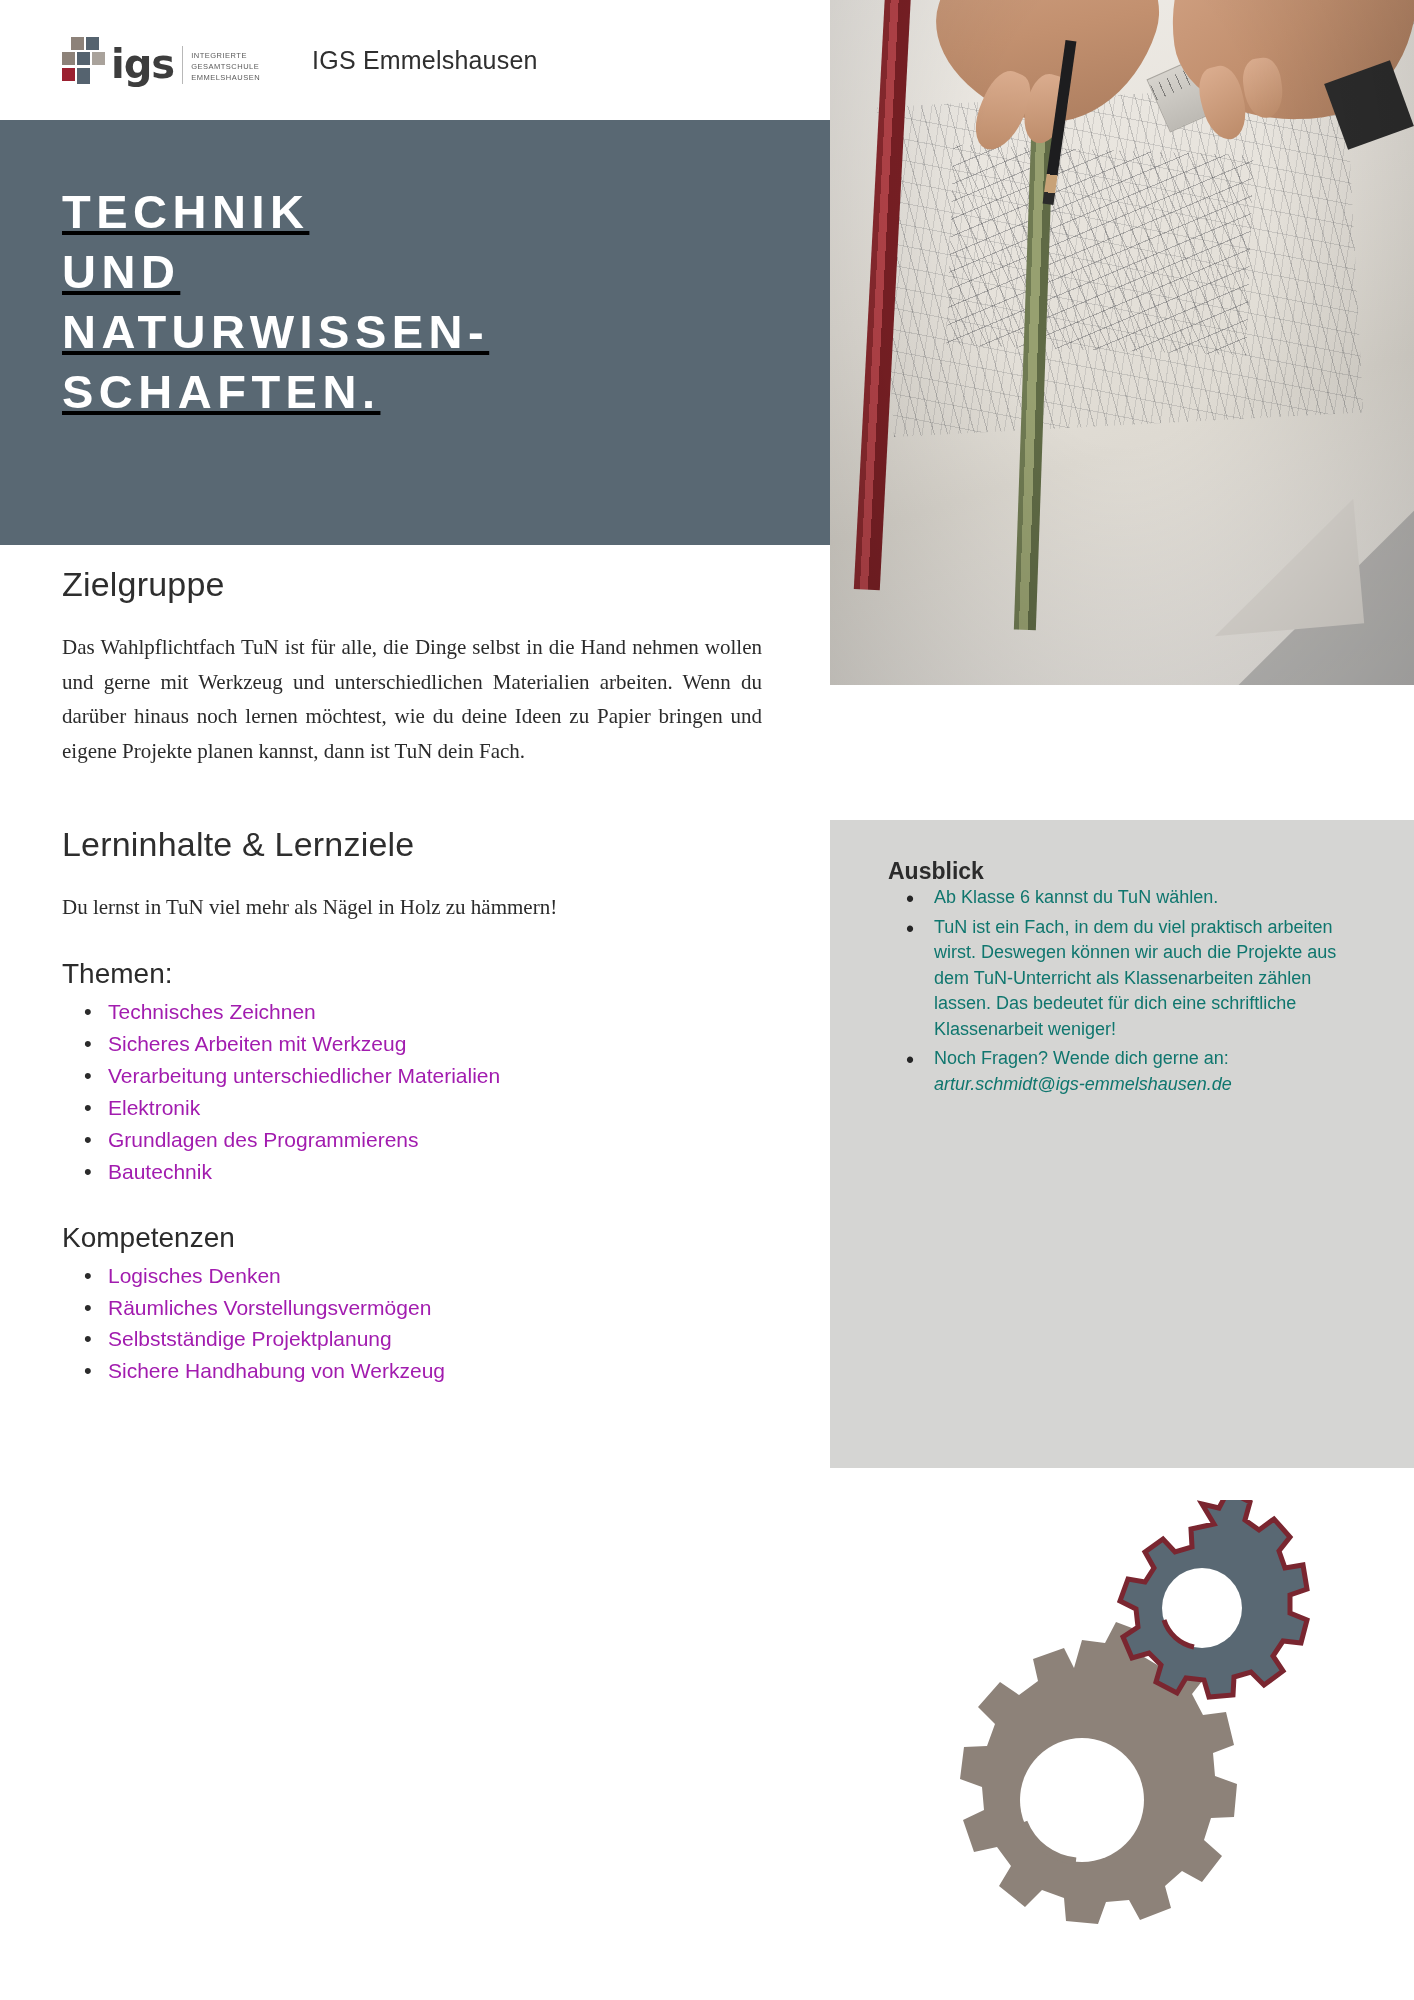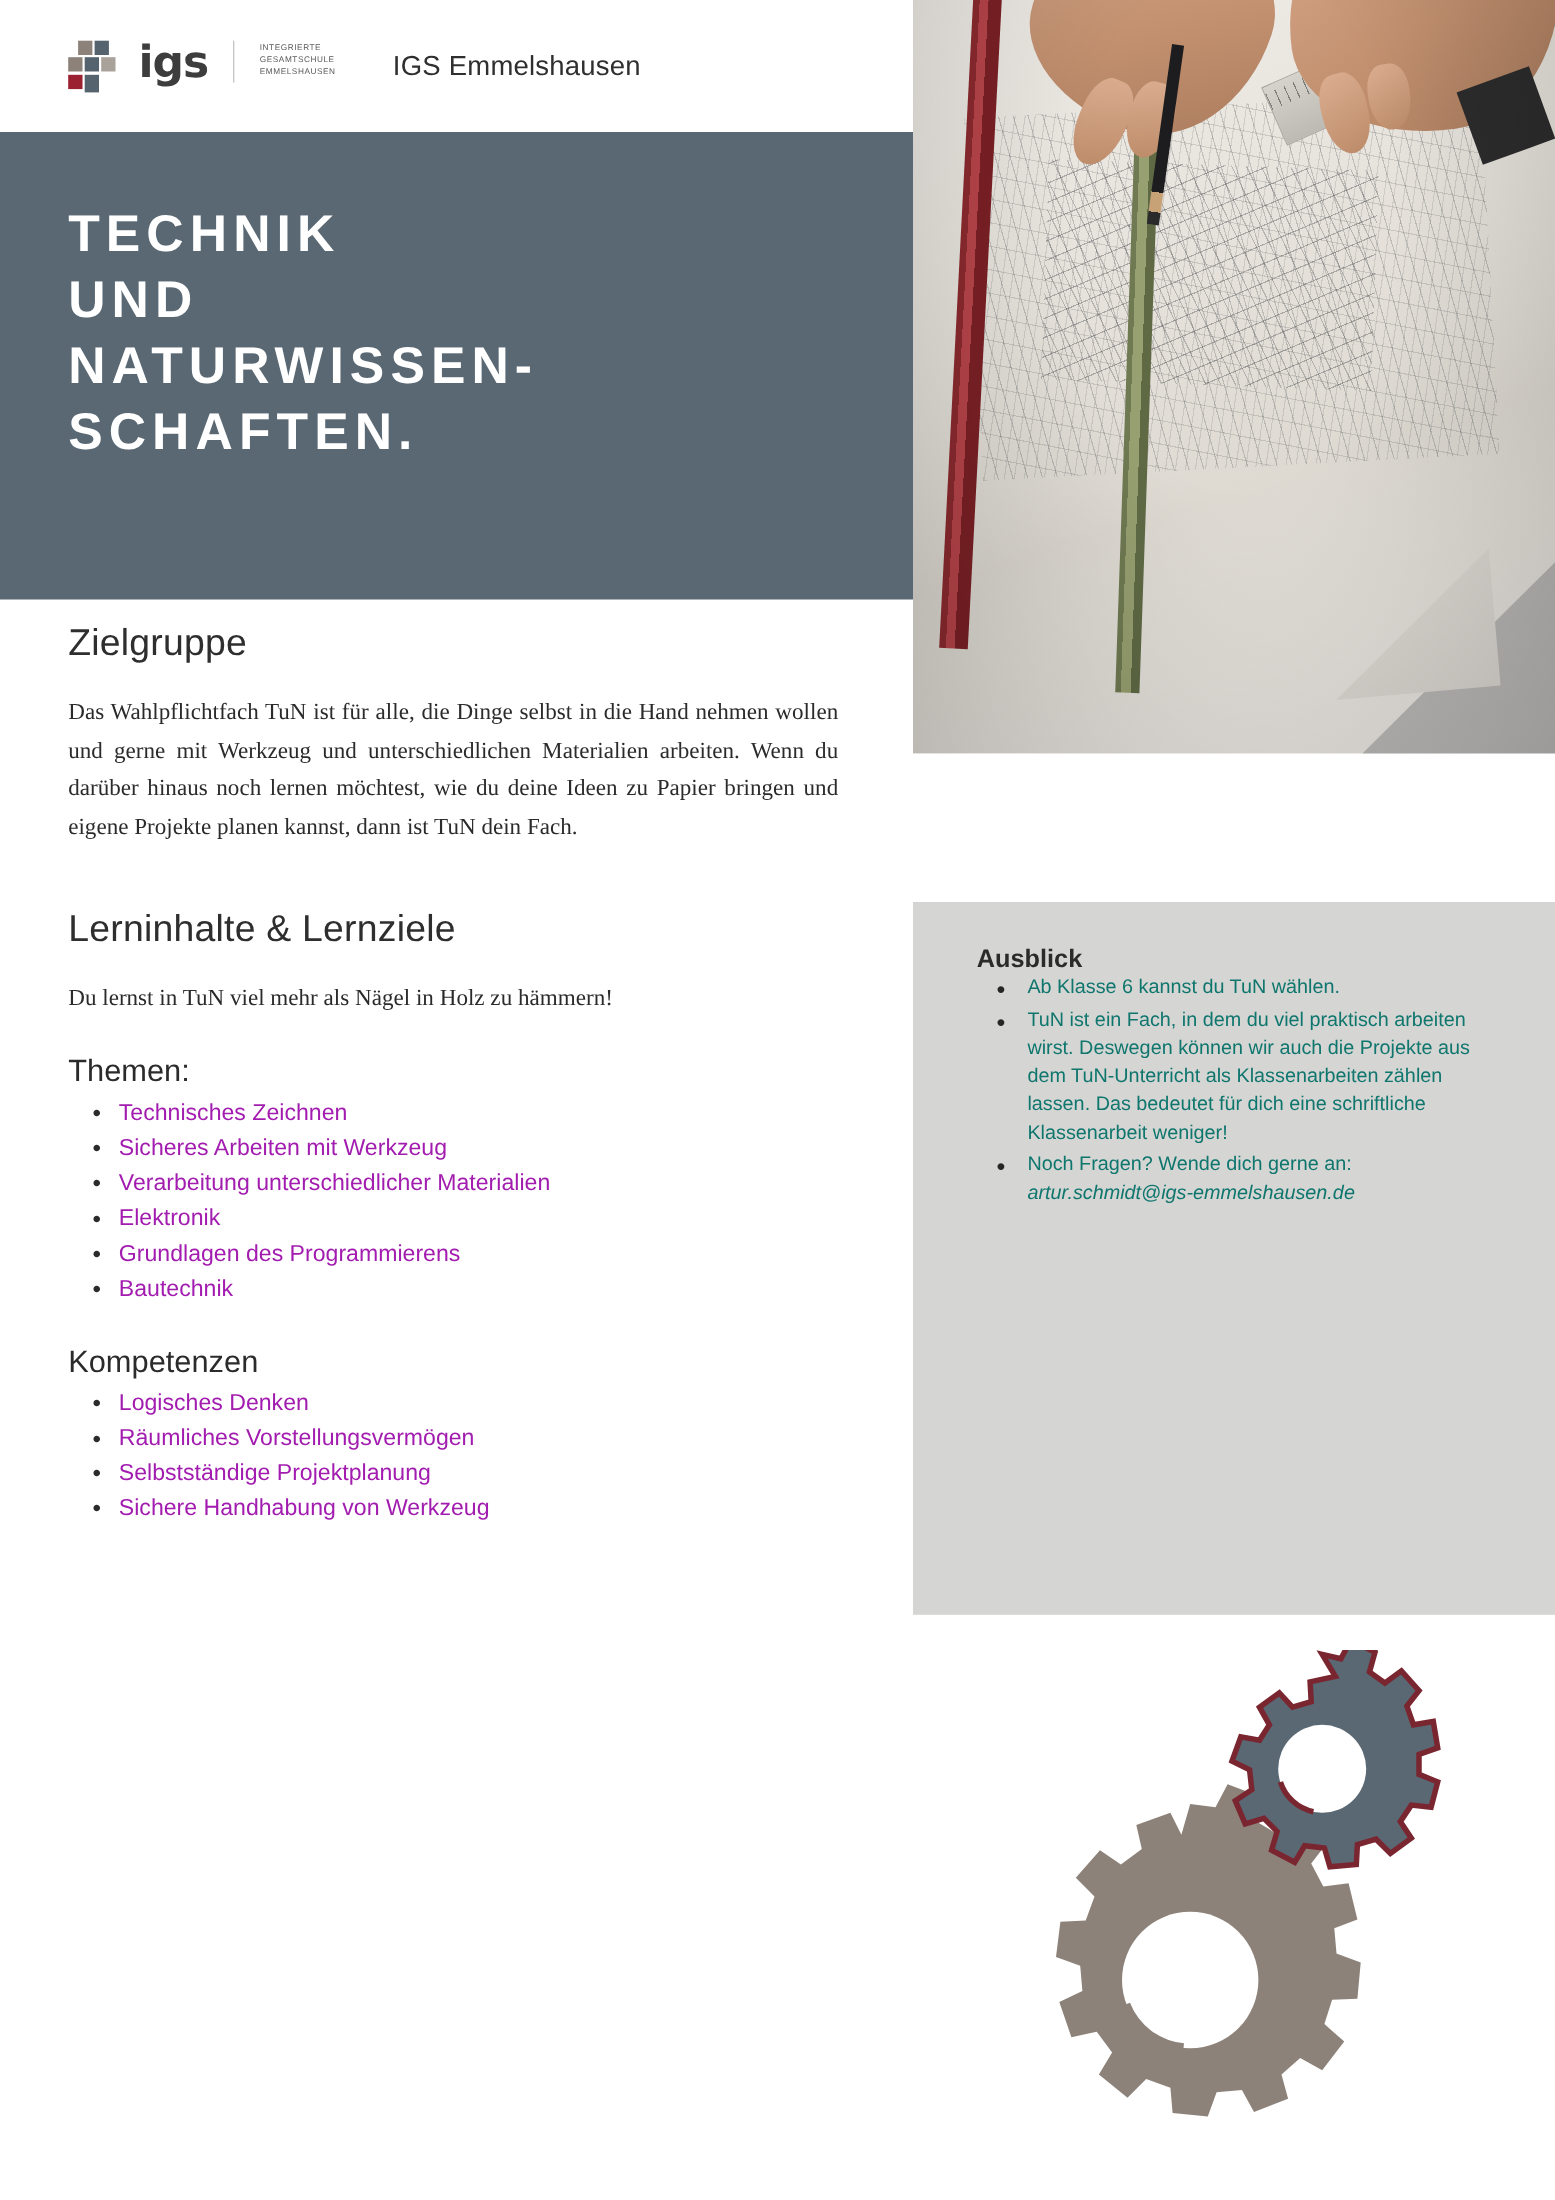--- a/index.html
+++ b/index.html
@@ -18,22 +18,22 @@
     top: 0; left: 0;
     width: 830px;
     height: 120px;
     background: #ffffff;
     display: flex;
     align-items: center;
     padding-left: 62px;
   }
   .logo {
     display: flex;
-    align-items: flex-start;
-    gap: 17px;
+    align-items: flex-end;
+    gap: 2px;
   }
   .logo-mark {
     position: relative;
     width: 47px;
     height: 47px;
   }
   .logo-mark i {
     position: absolute;
     display: block;
   }
@@ -191,20 +191,21 @@
 
   
   .title-band {
     position: absolute;
     top: 120px; left: 0;
     width: 830px;
     height: 425px;
     background: #596873;
     display: flex;
     align-items: flex-start;
+    text-decoration: underline;
   }
   .title-band h1 {
     margin: 62px 0 0 62px;
     color: #ffffff;
     font-size: 47px;
     font-weight: 700;
     letter-spacing: 5.5px;
     line-height: 1.28;
     text-transform: uppercase;
     white-space: pre-line;

